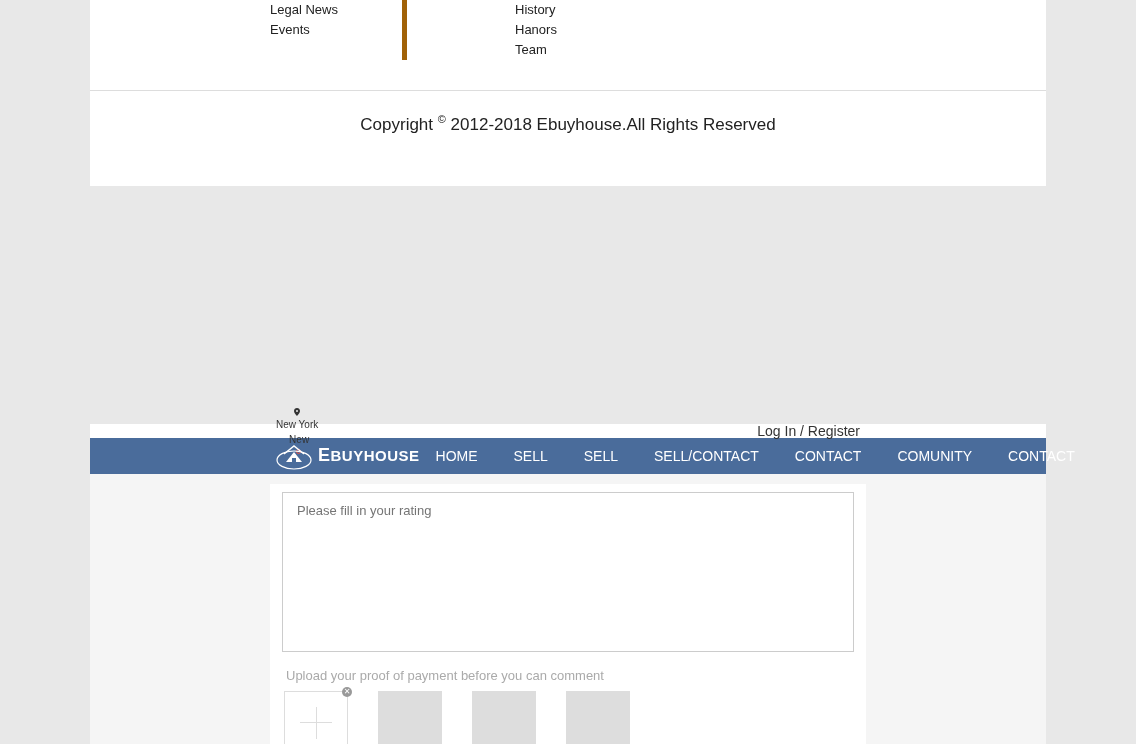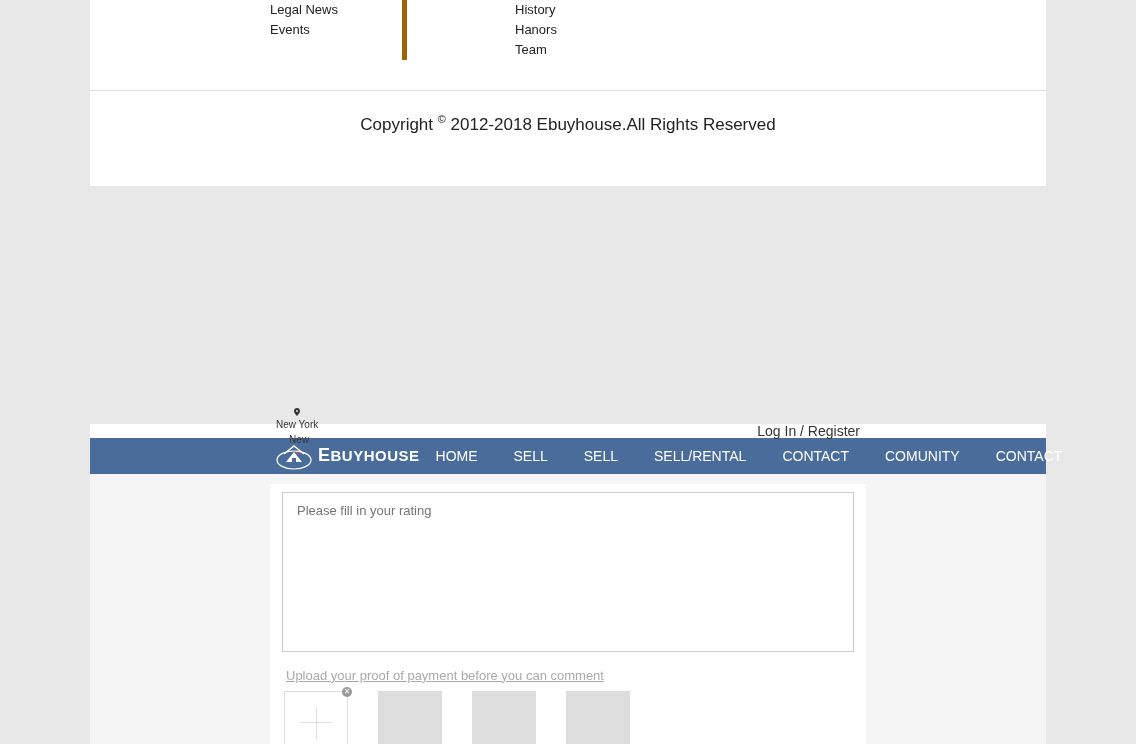--- a/index.html
+++ b/index.html
@@ -164,21 +164,20 @@
       padding: 10px 14px;
       font-size: 13px;
       color: #999;
       resize: none;
       font-family: Arial, sans-serif;
     }
     .upload-label {
       font-size: 13px;
       color: #aaa;
       margin: 12px 0 8px 4px;
-      text-decoration: underline;
     }
     .upload-row {
       display: flex;
       gap: 30px;
       margin-left: 2px;
     }
     .upload-add {
       width: 64px;
       height: 64px;
       border: 1px solid #ddd;
@@ -272,21 +271,21 @@
             <rect x="16" y="16" width="4" height="4" fill="#4a6c9b"></rect>
             <path d="M8 12 L18 4 L28 12" fill="none" stroke="#fff" stroke-width="1.5"></path>
           </svg>
         </span>
         <span class="logo-text"><span class="e">E</span><span>BUYHOUSE</span></span>
       </div>
       <div class="nav-links">
         <span class="nav-link">HOME</span>
         <span class="nav-link">SELL</span>
         <span class="nav-link">SELL</span>
-        <span class="nav-link">SELL/RENTAL</span>
+        <span class="nav-link">SELL/CONTACT</span>
         <span class="nav-link">CONTACT</span>
         <span class="nav-link">COMUNITY</span>
         <span class="nav-link">CONTACT</span>
       </div>
     </div>
 
     <div class="content-area">
       <div class="comment-card">
         <textarea class="rating-box" placeholder="Please fill in your rating" style=""></textarea>
         <div class="upload-label">Upload your proof of payment before you can comment</div>

